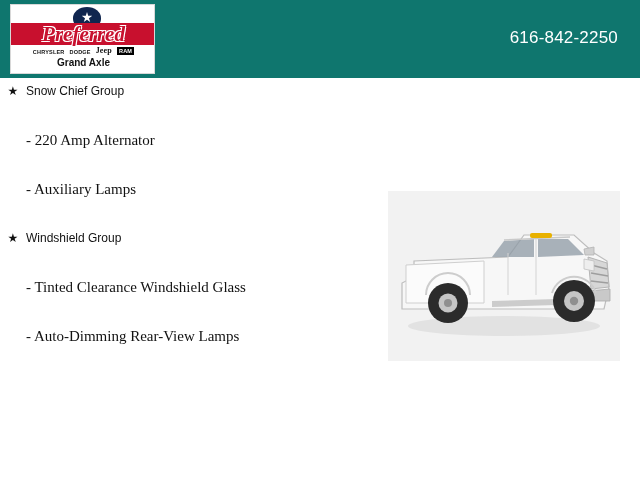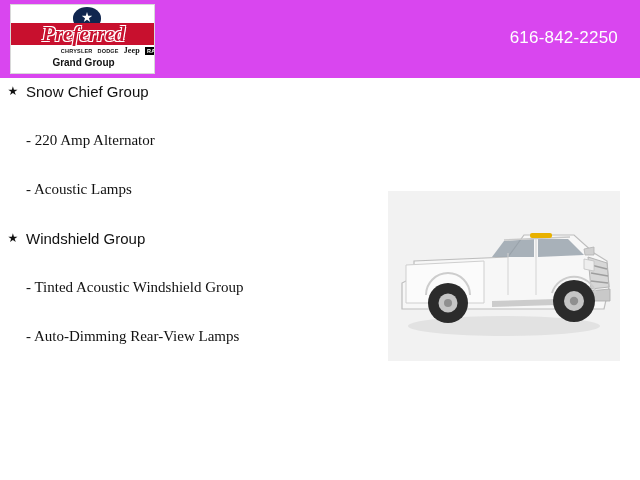--- a/index.html
+++ b/index.html
@@ -20,21 +20,21 @@
     background: #ffffff;
   }
 
   
   .header {
     position: absolute;
     left: 0;
     top: 0;
     width: 640px;
     height: 78px;
-    background: #d946ef;
+    background: #0f766e;
     display: flex;
     align-items: center;
   }
   .logo-box {
     position: absolute;
     left: 10px;
     top: 4px;
     width: 145px;
     height: 70px;
     background: #ffffff;
@@ -94,27 +94,26 @@
       -1px  1px 0 #ffffff,
        1px  1px 0 #ffffff;
   }
   .logo-brands {
     position: absolute;
     left: 0;
     top: 41px;
     width: 145px;
     display: flex;
     justify-content: center;
-    align-items: center;
+    align-items: flex-end;
     gap: 5px;
     font-size: 5.5px;
     color: #111111;
     font-weight: bold;
     letter-spacing: 0.2px;
-    padding-left: 28px;
   }
   .logo-brands .brand-jeep {
     font-size: 8px;
     font-family: "Liberation Serif", serif;
     font-weight: bold;
   }
   .logo-brands .brand-ram {
     background: #000000;
     color: #ffffff;
     padding: 1px 2px;
@@ -165,21 +164,21 @@
   .feat-row .bullet.empty {
     color: transparent;
   }
   .feat-row .text {
     font-size: 15px;
     color: #111111;
     line-height: 27px;
     white-space: nowrap;
   }
   .feat-row.group .text {
-    font-size: 15px;
+    font-size: 12px;
   }
   .feat-row.sub .text {
     padding-left: 0px;
     font-family: Liberation Serif, serif;
   }
 
   
   .vehicle-image {
     position: absolute;
     left: 388px;
@@ -207,21 +206,21 @@
       <div class="logo-inner">
         <div class="logo-emblem"></div>
         <div class="logo-ribbon"></div>
         <div class="logo-word">Preferred</div>
         <div class="logo-brands">
           <span>CHRYSLER</span>
           <span>DODGE</span>
           <span class="brand-jeep">Jeep</span>
           <span class="brand-ram">RAM</span>
         </div>
-        <div class="logo-city">Grand Group</div>
+        <div class="logo-city">Grand Axle</div>
       </div>
     </div>
     <div class="header-phone">616-842-2250</div>
   </div>
 
   <div class="features">
 
     <div class="feat-row group">
       <span class="bullet">★</span>
       <span class="text">Snow Chief Group</span>
@@ -229,31 +228,31 @@
 
     <div class="feat-row sub">
       <span class="bullet empty"></span>
       <span class="text">- 220 Amp Alternator</span>
     </div>
 
 
 
     <div class="feat-row sub">
       <span class="bullet empty"></span>
-      <span class="text">- Acoustic Lamps</span>
+      <span class="text">- Auxiliary Lamps</span>
     </div>
 
     <div class="feat-row group">
       <span class="bullet">★</span>
       <span class="text">Windshield Group</span>
     </div>
 
     <div class="feat-row sub">
       <span class="bullet empty"></span>
-      <span class="text">- Tinted Acoustic Windshield Group</span>
+      <span class="text">- Tinted Clearance Windshield Glass</span>
     </div>
 
     <div class="feat-row sub">
       <span class="bullet empty"></span>
       <span class="text">- Auto-Dimming Rear-View Lamps</span>
     </div>
 
   </div>
 
   <div class="vehicle-image">

